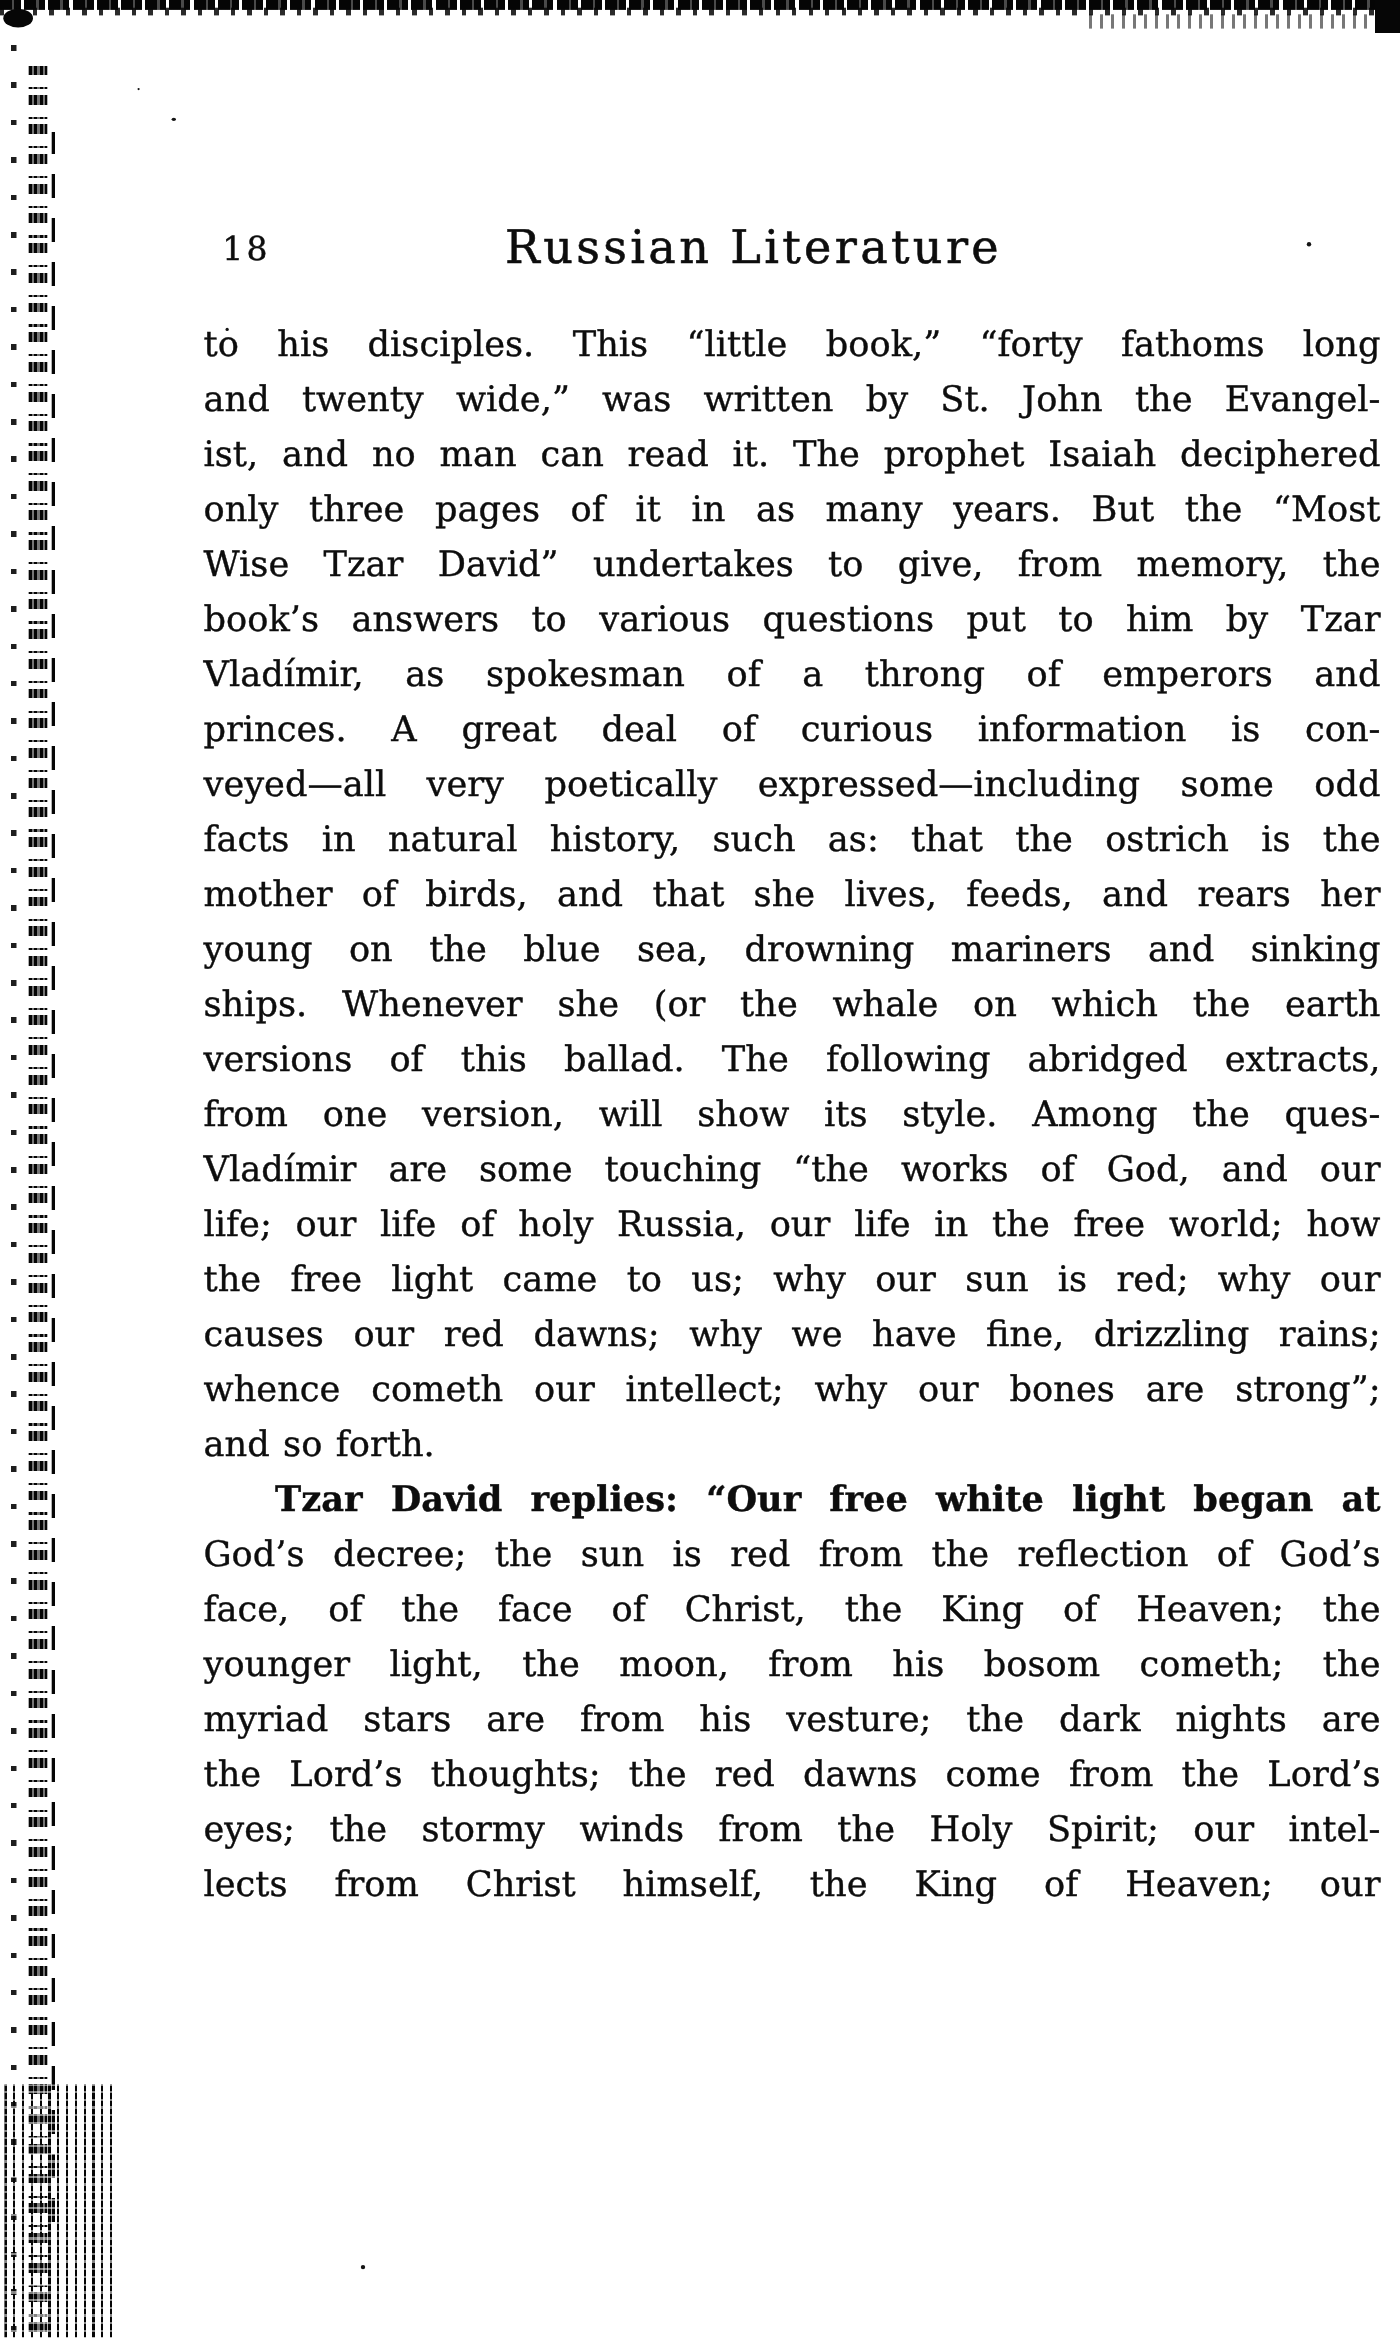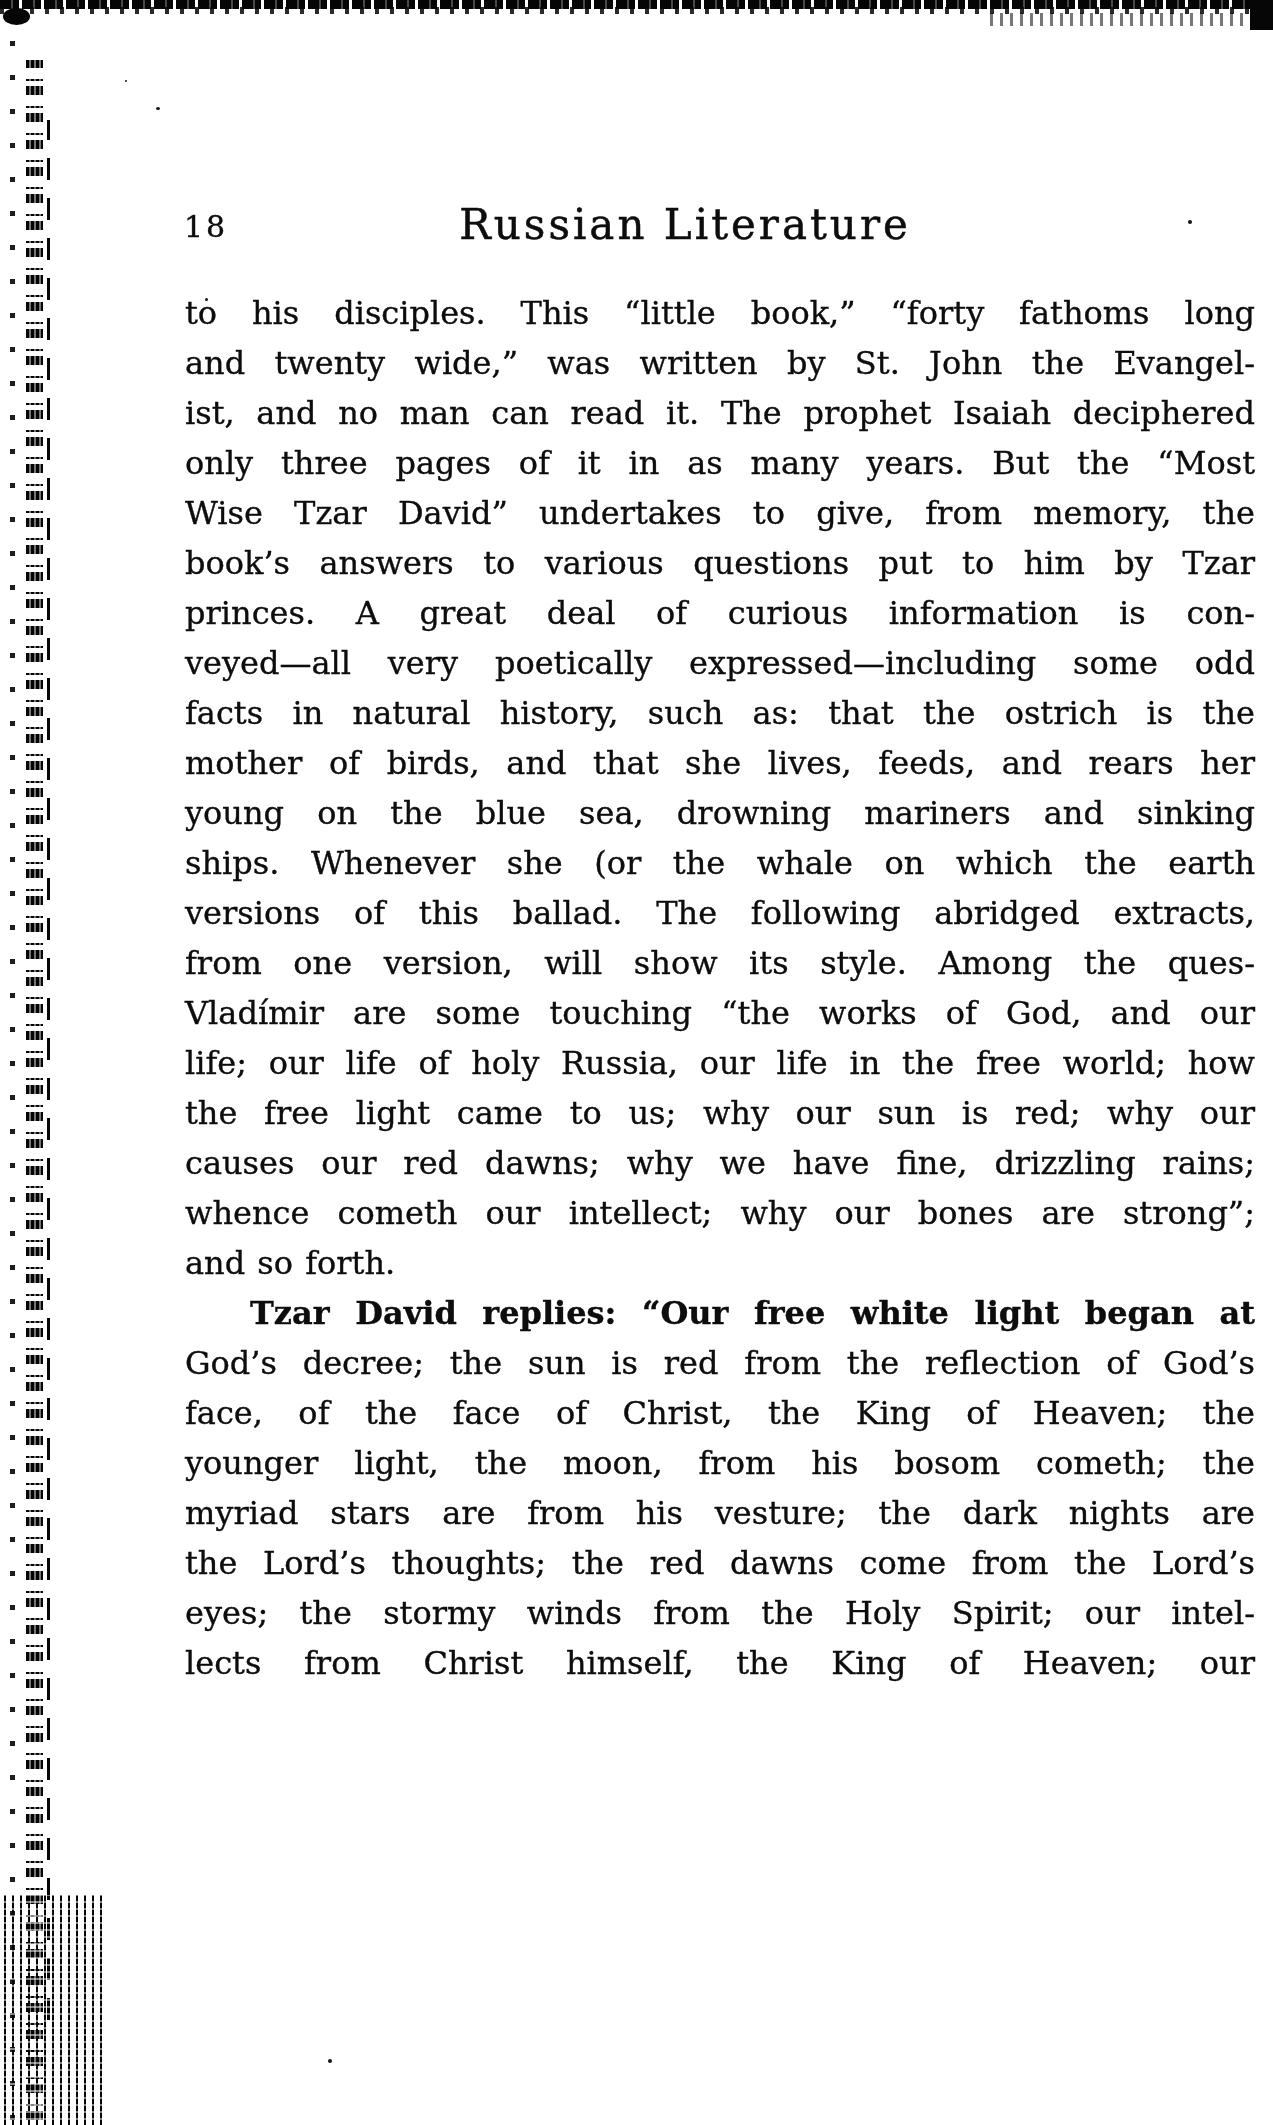--- a/index.html
+++ b/index.html
@@ -6,21 +6,21 @@
   body{
     width:1273px;height:2125px;
     background:#ffffff;
     position:relative;
     overflow:hidden;
     font-family:"DejaVu Serif", serif;
     color:#0d0d0d;
   }
   
   .page-number{
-    position:absolute;left:184px;top:212px;
+    position:absolute;left:202px;top:212px;
     font-size:30px;line-height:1;letter-spacing:3px;
     -webkit-text-stroke:.4px #0d0d0d;
   }
   .running-title{
     position:absolute;left:415px;top:204px;width:540px;
     font-size:42px;line-height:1;text-align:center;letter-spacing:3px;
     -webkit-text-stroke:.5px #0d0d0d;
   }
   
   .text-block{
@@ -94,20 +94,21 @@
 <div class="page-number">18</div>
 <div class="running-title">Russian Literature</div>
 
 <div class="text-block">
     <div class="line">to his disciples.  This “little book,” “forty fathoms long</div>
     <div class="line">and twenty wide,” was written by St. John the Evangel-</div>
     <div class="line">ist, and no man can read it.  The prophet Isaiah deciphered</div>
     <div class="line">only three pages of it in as many years.  But the “Most</div>
     <div class="line">Wise Tzar David” undertakes to give, from memory, the</div>
     <div class="line">book’s answers to various questions put to him by Tzar</div>
+    <div class="line">Vladímir, as spokesman of a throng of emperors and</div>
     <div class="line">princes.  A great deal of curious information is con-</div>
     <div class="line">veyed—all very poetically expressed—including some odd</div>
     <div class="line">facts in natural history, such as: that the ostrich is the</div>
     <div class="line">mother of birds, and that she lives, feeds, and rears her</div>
     <div class="line">young on the blue sea, drowning mariners and sinking</div>
     <div class="line">ships.  Whenever she (or the whale on which the earth</div>
     <div class="line">versions of this ballad.  The following abridged extracts,</div>
     <div class="line">from one version, will show its style.  Among the ques-</div>
     <div class="line">Vladímir are some touching “the works of God, and our</div>
     <div class="line">life; our life of holy Russia, our life in the free world; how</div>

